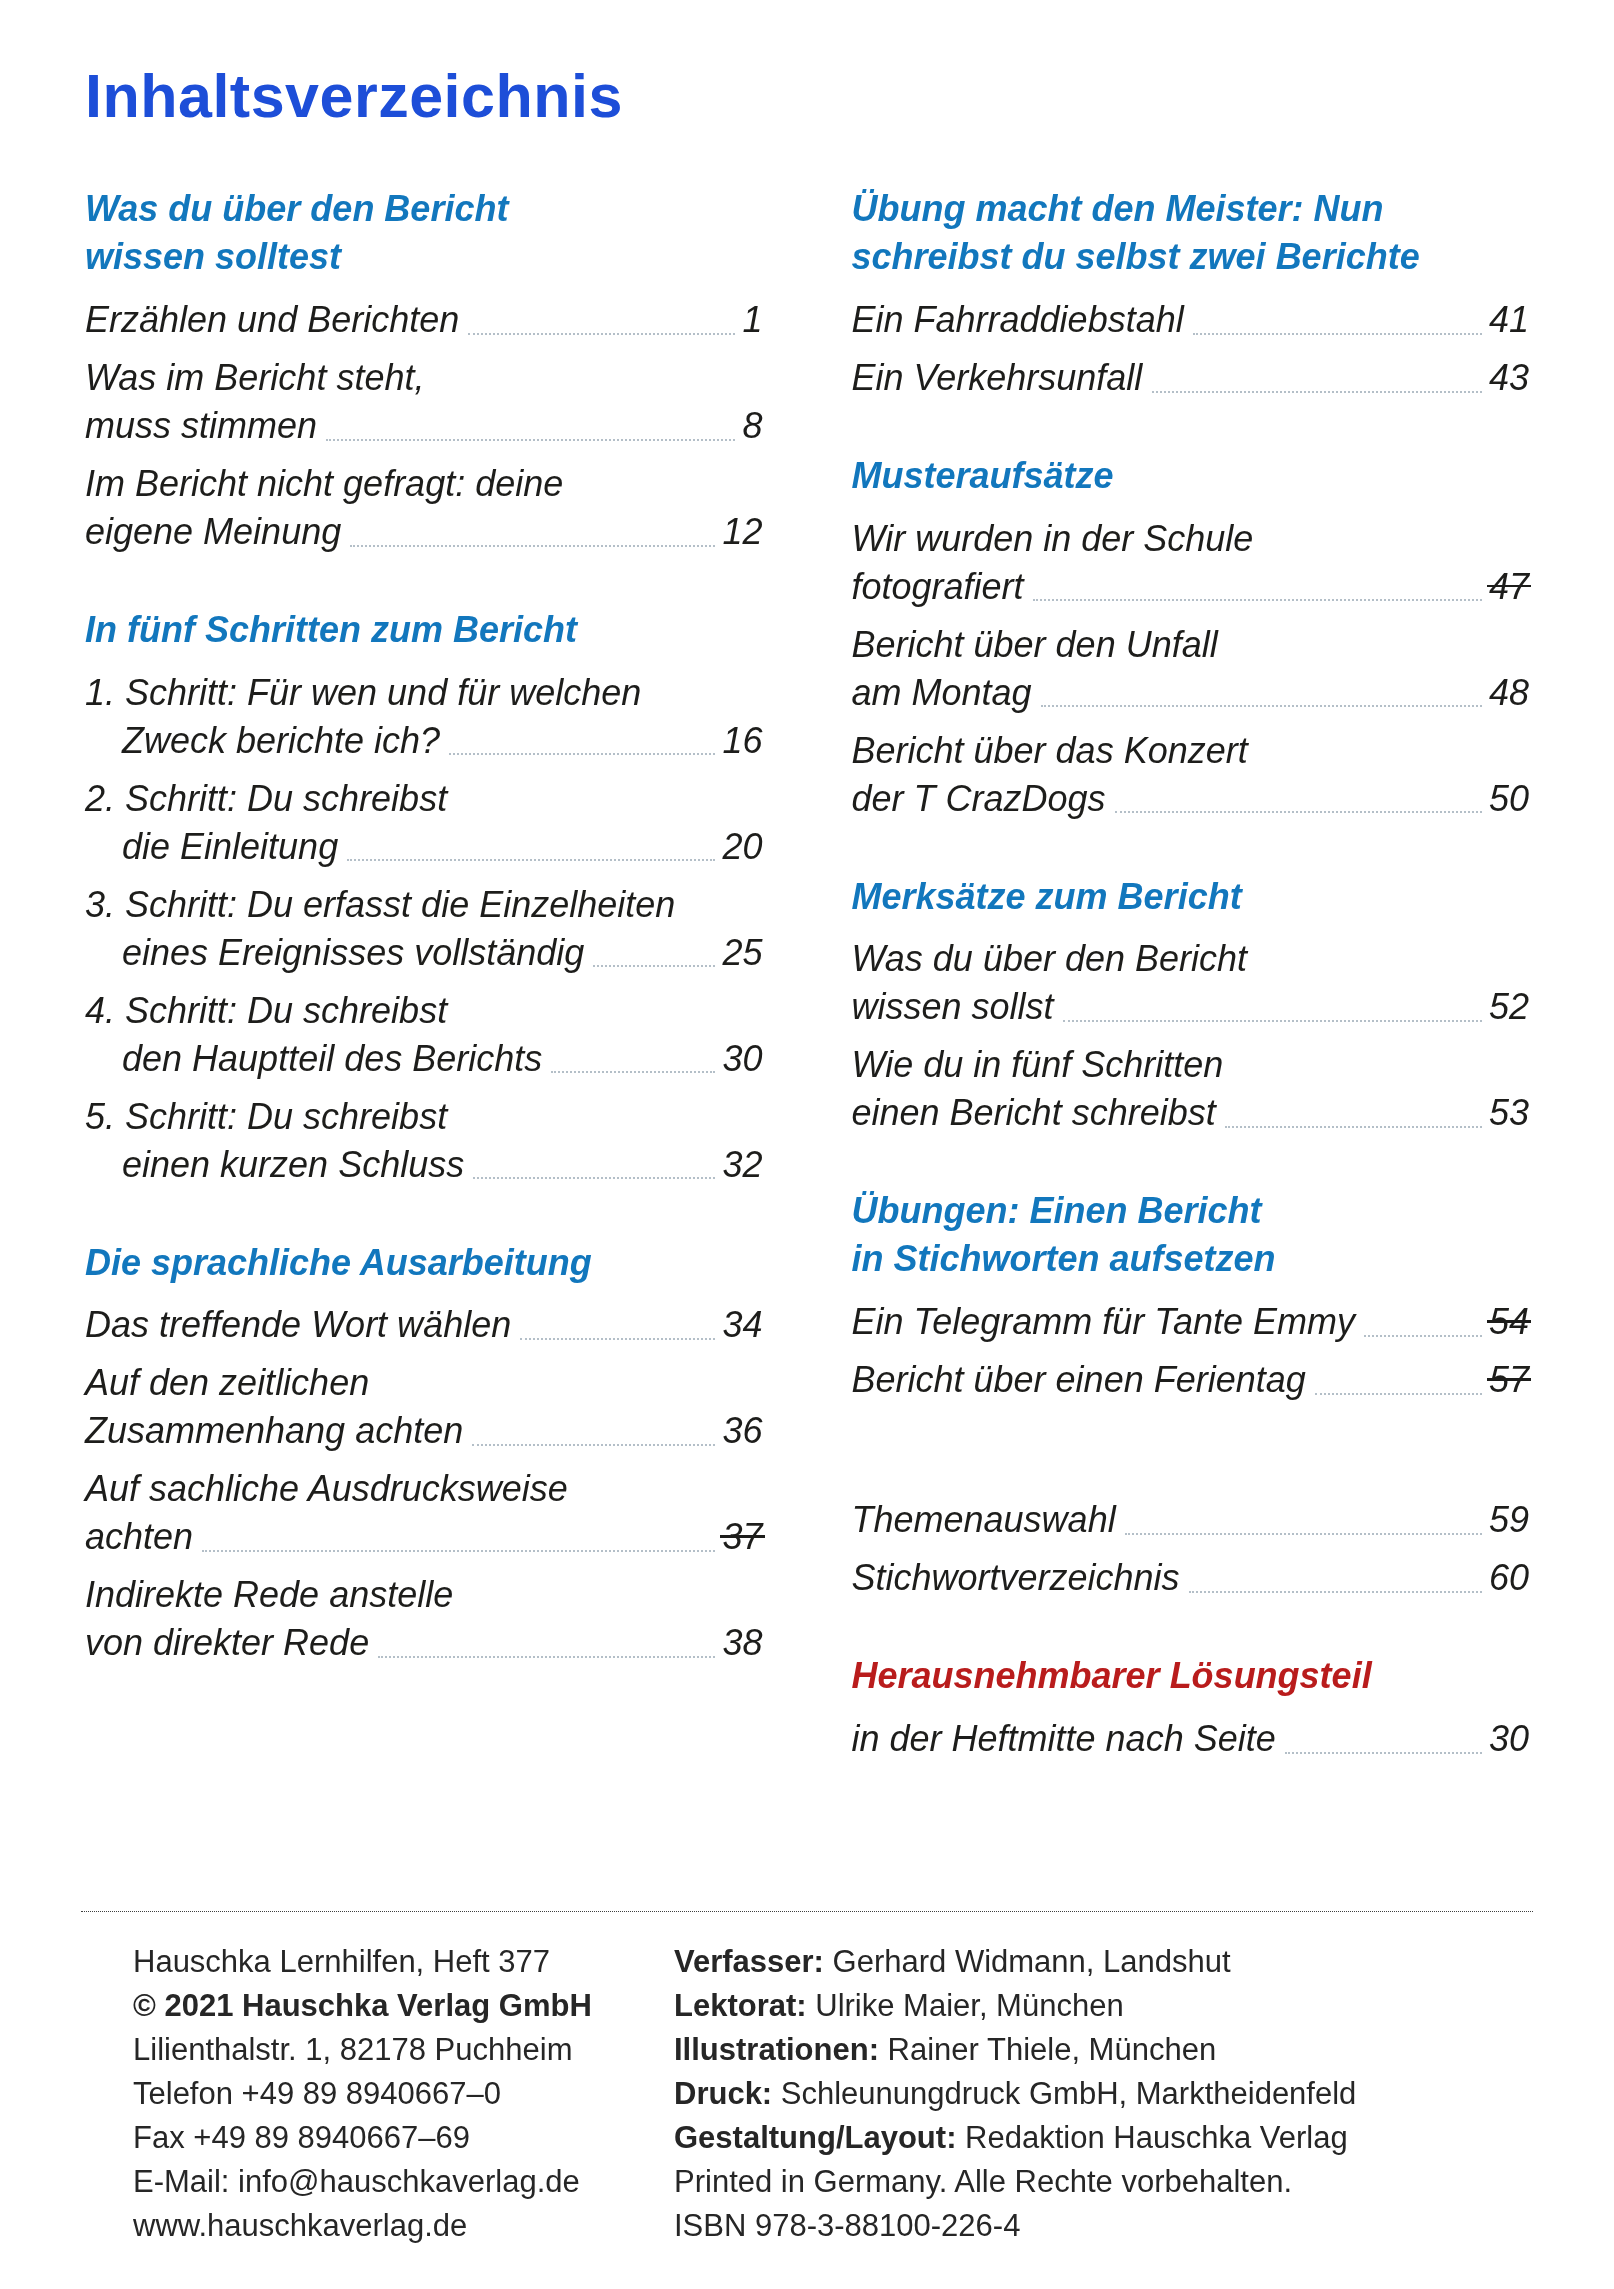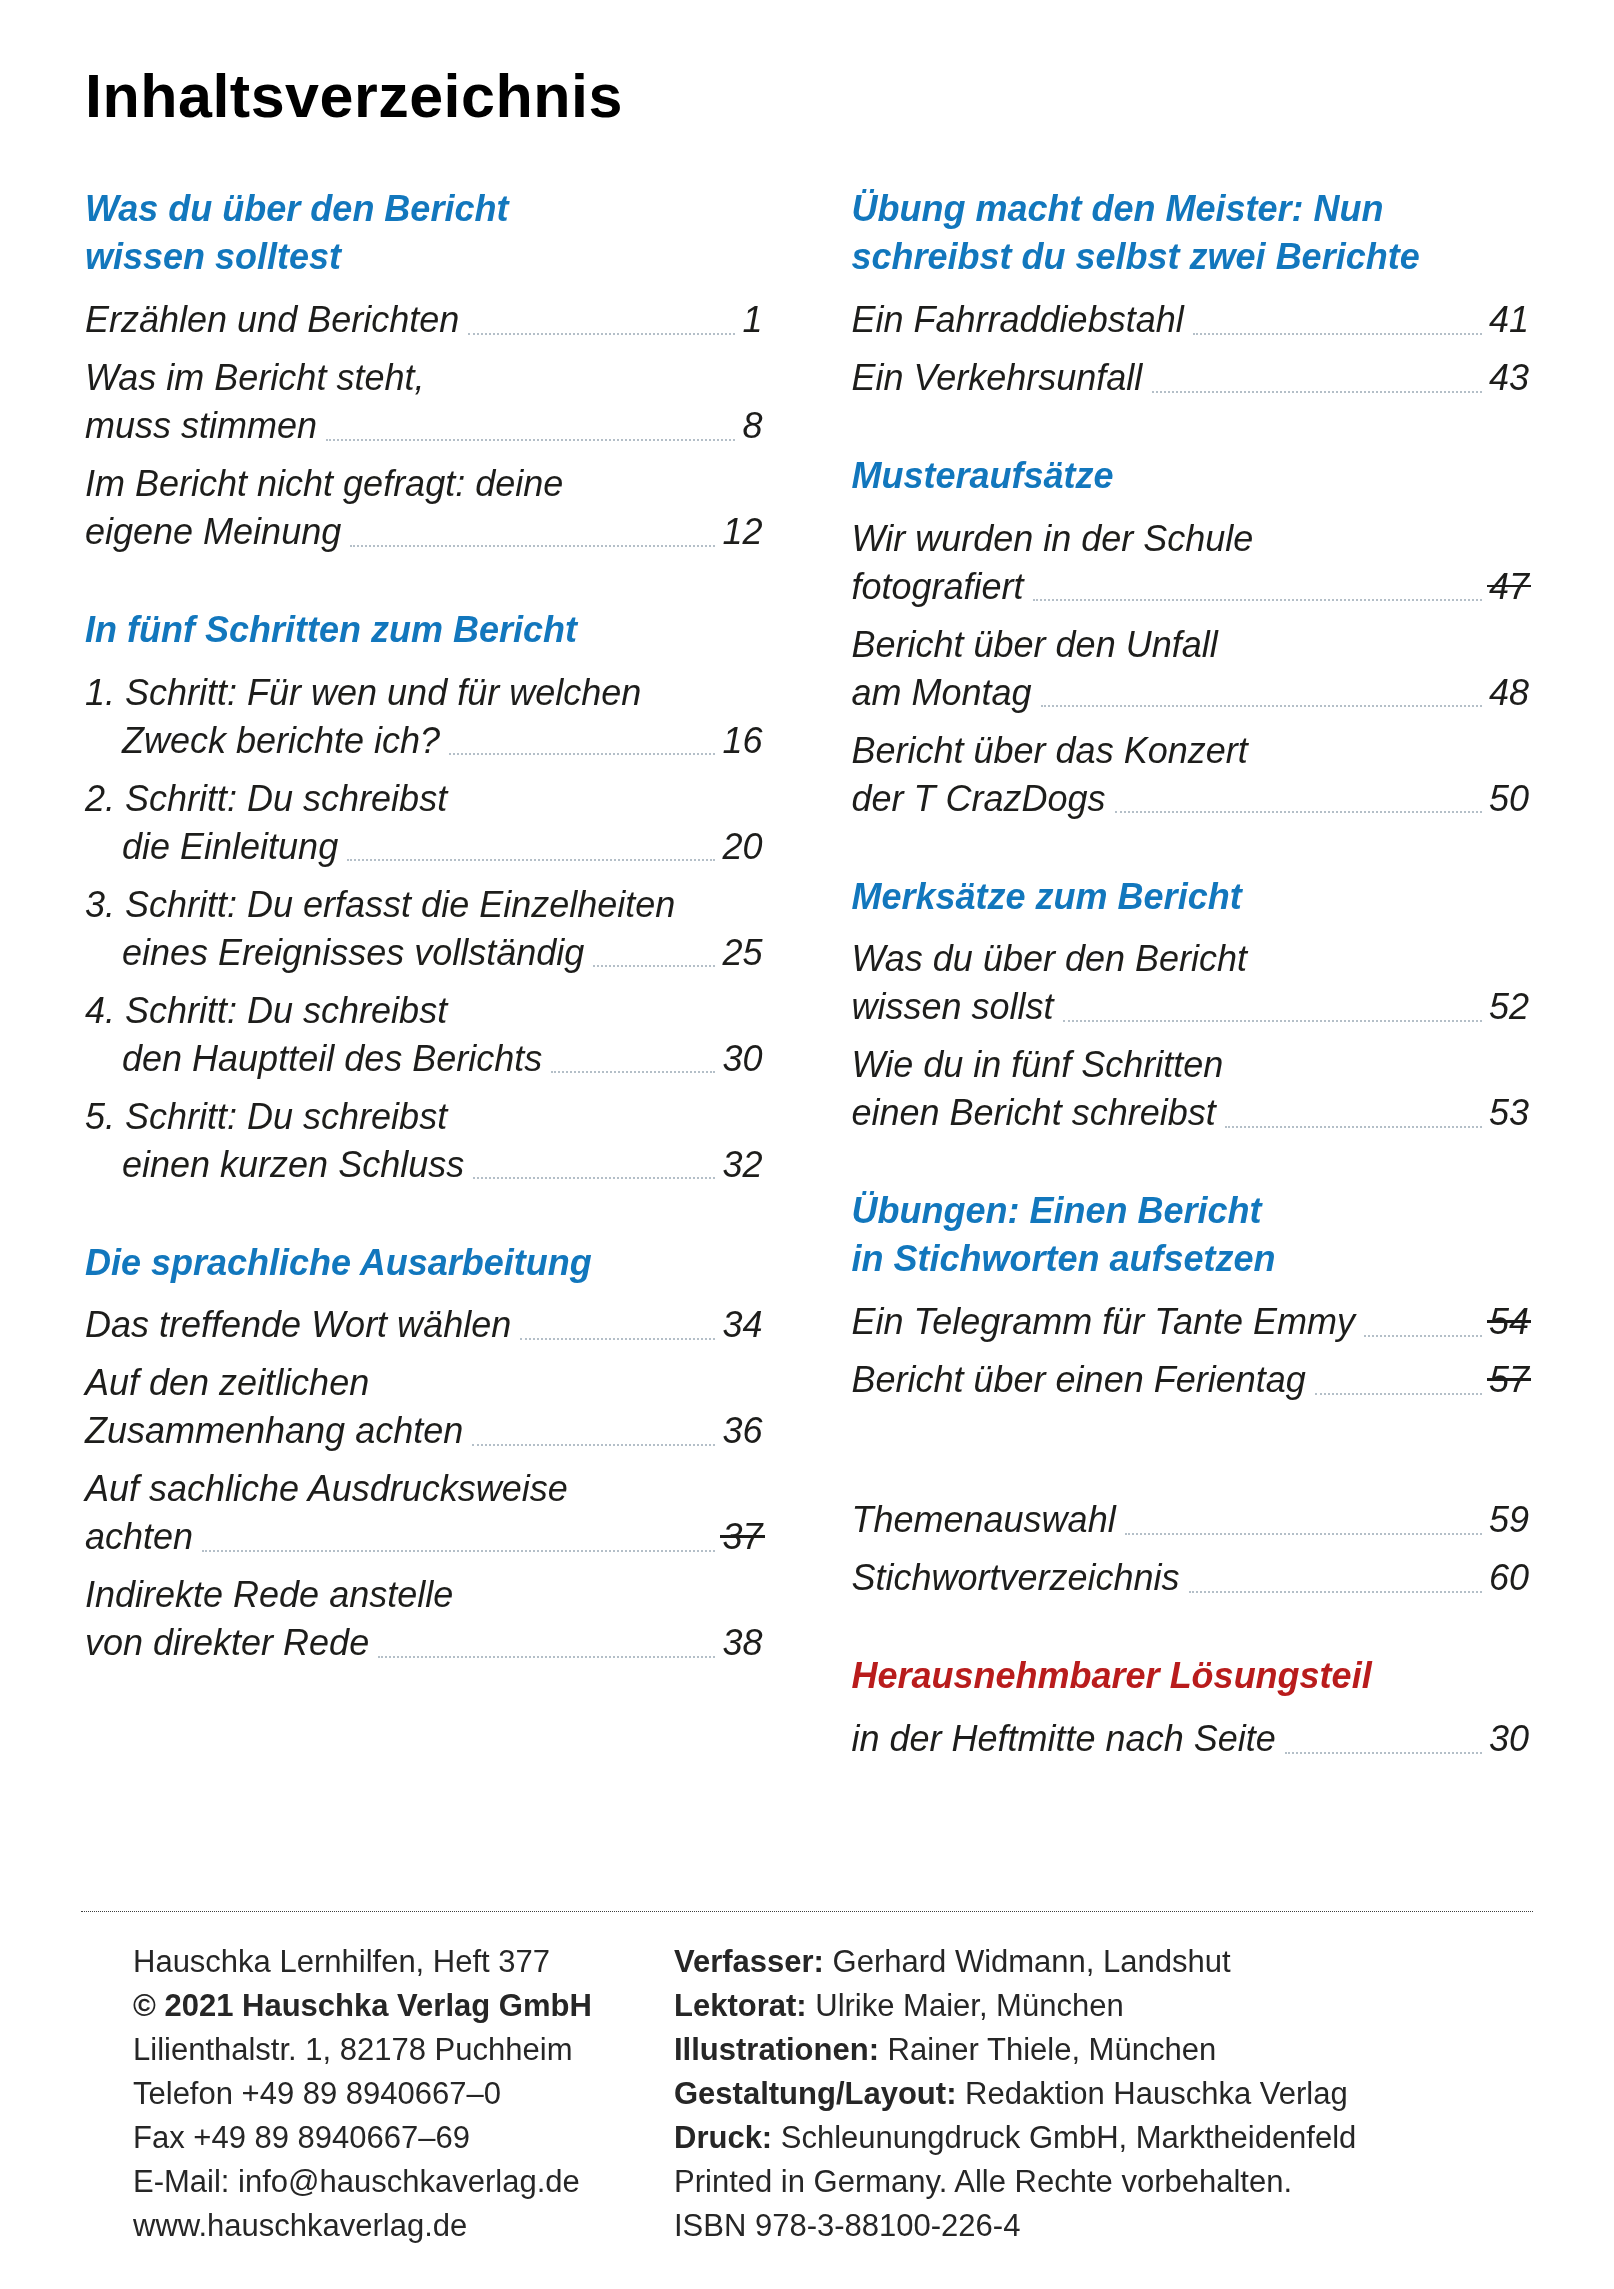--- a/index.html
+++ b/index.html
@@ -9,21 +9,21 @@
     position:relative;
     font-family:"Liberation Sans", sans-serif;
     color:#1d1d1b;
     overflow:hidden;
   }
   .page { position:absolute; inset:0; padding:61px 85px 0 85px; }
 
   .doc-title {
     font-size:61px;
     font-weight:bold;
-    color:#000000;
+    color:#1d4ed8;
     letter-spacing:0.5px;
     margin-bottom:54px;
   }
 
   .columns { display:flex; gap:89px; align-items:flex-start;font-style:italic; }
   .col { flex:1 1 0; min-width:0; }
 
   .toc-section { margin-top:50px; }
   .toc-section:first-child { margin-top:0; }
   .toc-section.extra-gap { margin-top:92px; }
@@ -351,19 +351,19 @@
       <div class="footer-line"><span>Lilienthalstr. 1, 82178 Puchheim</span></div>
       <div class="footer-line"><span>Telefon +49 89 8940667–0</span></div>
       <div class="footer-line"><span>Fax +49 89 8940667–69</span></div>
       <div class="footer-line"><span>E-Mail: info@hauschkaverlag.de</span></div>
       <div class="footer-line"><span>www.hauschkaverlag.de</span></div>
     </div>
   <div class="footer-right">
       <div class="footer-line"><span class="b">Verfasser: </span><span>Gerhard Widmann, Landshut</span></div>
       <div class="footer-line"><span class="b">Lektorat: </span><span>Ulrike Maier, München</span></div>
       <div class="footer-line"><span class="b">Illustrationen: </span><span>Rainer Thiele, München</span></div>
+      <div class="footer-line"><span class="b">Druck: </span><span>Schleunungdruck GmbH, Marktheidenfeld</span></div>
       <div class="footer-line"><span class="b">Gestaltung/Layout: </span><span>Redaktion Hauschka Verlag</span></div>
-      <div class="footer-line"><span class="b">Druck: </span><span>Schleunungdruck GmbH, Marktheidenfeld</span></div>
       <div class="footer-line"><span>Printed in Germany. Alle Rechte vorbehalten.</span></div>
       <div class="footer-line"><span>ISBN 978-3-88100-226-4</span></div>
     </div>
 </div>
 
 
 </body></html>

